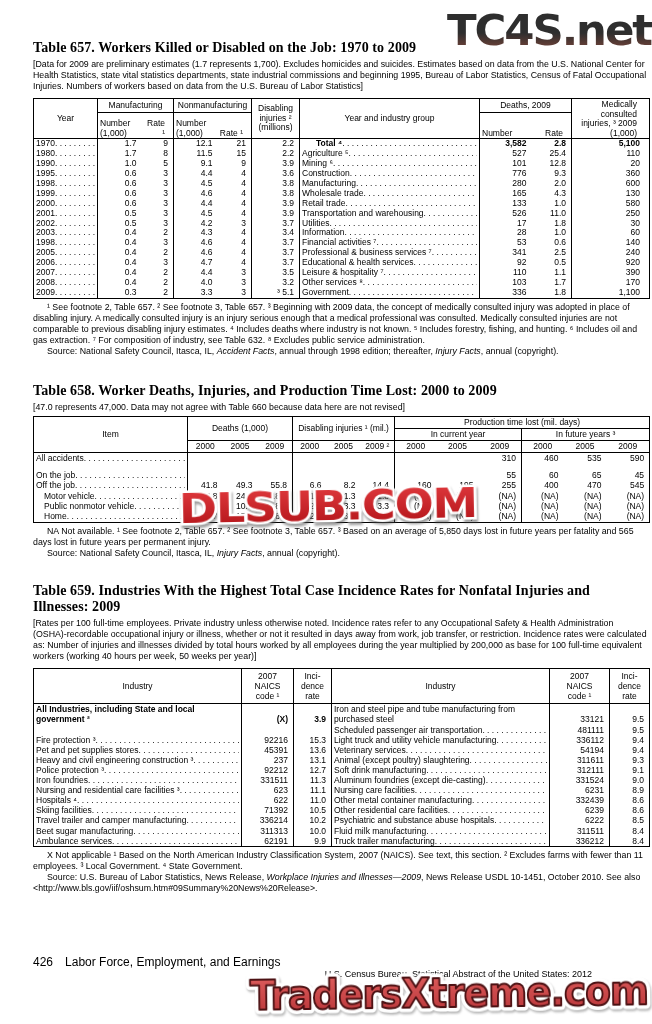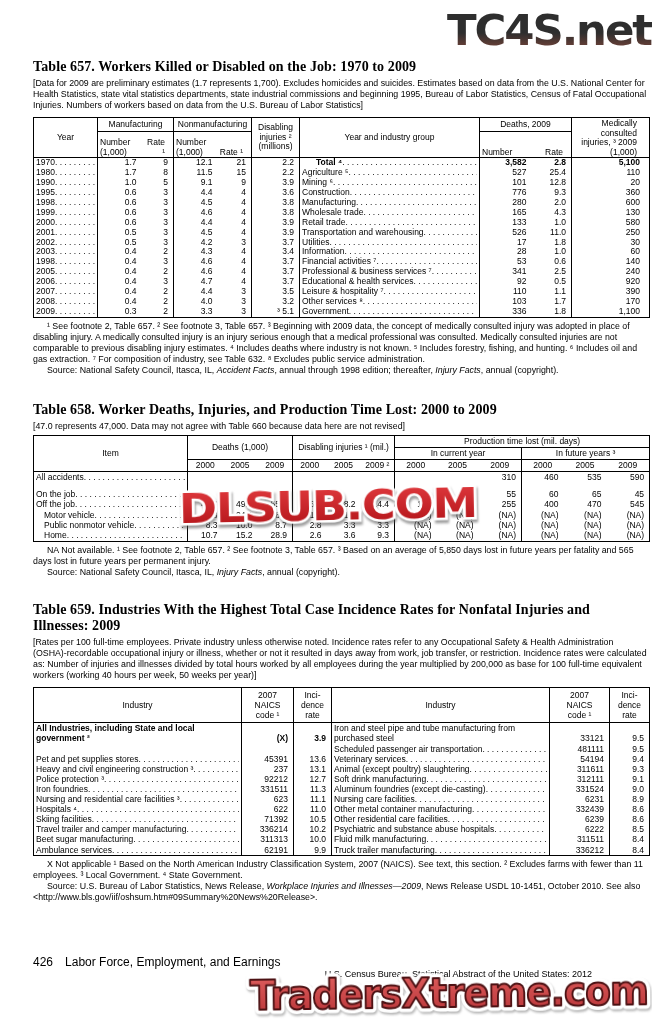--- a/index.html
+++ b/index.html
@@ -68,21 +68,21 @@
   #wm-mid{left:173px;top:482px;transform:rotate(-1.2deg);}
   #wm-bottom{left:244px;top:967px;transform:rotate(-0.8deg);}
   #wm-mid svg{filter:drop-shadow(1px 3px 1px rgba(80,80,80,.55));}
   #wm-bottom svg{filter:drop-shadow(1px 2px 1px rgba(90,90,90,.45));}
 </style>
 </head>
 <body>
 
 <div class="content">
 
-  <p class="tbl-title" style="margin-top:59px">Table 657. Workers Killed or Disabled on the Job: 1970 to 2009</p>
+  <p class="tbl-title" style="margin-top:40px">Table 657. Workers Killed or Disabled on the Job: 1970 to 2009</p>
   <p class="headnote">[Data for 2009 are preliminary estimates (1.7 represents 1,700). Excludes homicides and suicides. Estimates based on data from the U.S. National Center for Health Statistics, state vital statistics departments, state industrial commissions and beginning 1995, Bureau of Labor Statistics, Census of Fatal Occupational Injuries. Numbers of workers based on data from the U.S. Bureau of Labor Statistics]</p>
 
   <table class="t657">
     <colgroup>
       <col style="width:64px">
         <col style="width:44px">
         <col style="width:32px">
       <col style="width:44px">
         <col style="width:34px">
         <col style="width:48px">
@@ -726,20 +726,38 @@
           <td class="vl">
             <div class="lead">
               <span class="lbl">Scheduled passenger air transportation</span>
               <span class="dots"></span>
             </div>
           </td>
           <td class="num vl">481111</td>
           <td class="num vl">9.5</td>
         </tr>
 
+        <tr>
+          <td>
+            <div class="lead">
+              <span class="lbl">Fire protection ³</span>
+              <span class="dots"></span>
+            </div>
+          </td>
+          <td class="num vl">92216</td>
+          <td class="num vl">15.3</td>
+          <td class="vl">
+            <div class="lead">
+              <span class="lbl">Light truck and utility vehicle manufacturing</span>
+              <span class="dots"></span>
+            </div>
+          </td>
+          <td class="num vl">336112</td>
+          <td class="num vl">9.4</td>
+        </tr>
 
         <tr>
           <td>
             <div class="lead">
               <span class="lbl">Pet and pet supplies stores</span>
               <span class="dots"></span>
             </div>
           </td>
           <td class="num vl">45391</td>
           <td class="num vl">13.6</td>

